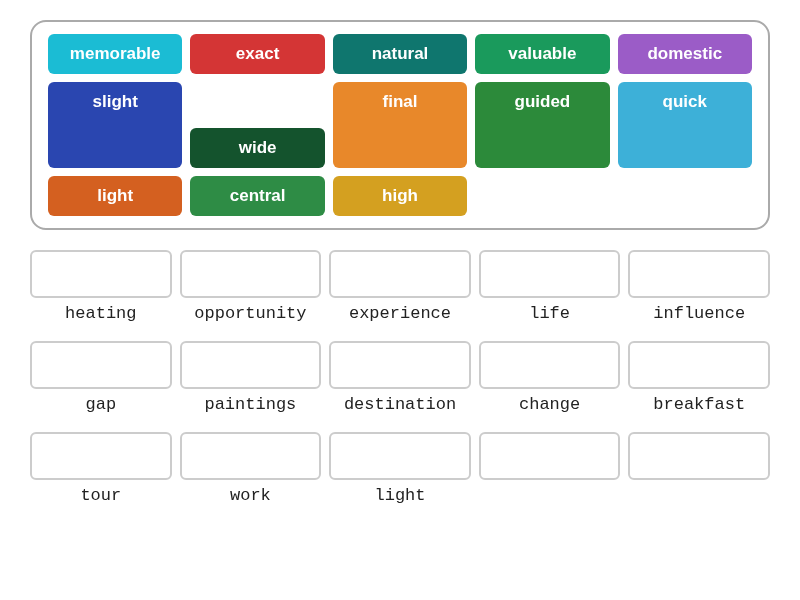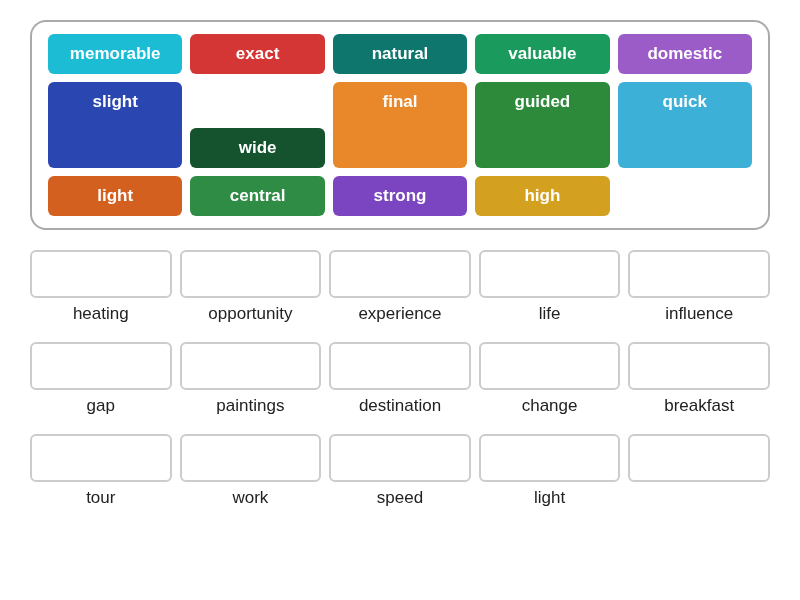--- a/index.html
+++ b/index.html
@@ -63,20 +63,21 @@
       border-radius: 6px;
       background: #fff;
     }
 
     .label-row {
       display: grid;
       grid-template-columns: repeat(5, 1fr);
       gap: 8px;
       width: 100%;
       margin-bottom: 16px;
+      font-family: Liberation Mono, monospace;
     }
 
     .label-cell {
       text-align: center;
       font-size: 17px;
       color: #222;
       padding: 2px 0;
     }
 
     
@@ -105,21 +106,20 @@
     <div class="word-tile orange">natural</div>
     <div class="word-tile green">valuable</div>
     <div class="word-tile purple">domestic</div>
     <div class="word-tile navy">slight</div>
     <div class="word-tile teal">wide</div>
     <div class="word-tile mid-orange">final</div>
     <div class="word-tile dark-green">guided</div>
     <div class="word-tile light-blue">quick</div>
     <div class="word-tile burnt">light</div>
     <div class="word-tile forest">central</div>
-    <div class="word-tile violet">strong</div>
     <div class="word-tile golden">high</div>
   </div>
 
 <div class="drop-section">
 <div class="drop-row">
       <div class="drop-box"></div>
       <div class="drop-box"></div>
       <div class="drop-box"></div>
       <div class="drop-box"></div>
       <div class="drop-box"></div>
@@ -148,16 +148,15 @@
     <div class="drop-row">
       <div class="drop-box"></div>
       <div class="drop-box"></div>
       <div class="drop-box"></div>
       <div class="drop-box"></div>
       <div class="drop-box"></div>
     </div>
     <div class="label-row">
       <div class="label-cell">tour</div>
       <div class="label-cell">work</div>
-      <div class="label-cell">speed</div>
       <div class="label-cell">light</div>
     </div>
   </div>
 
 </body></html>

